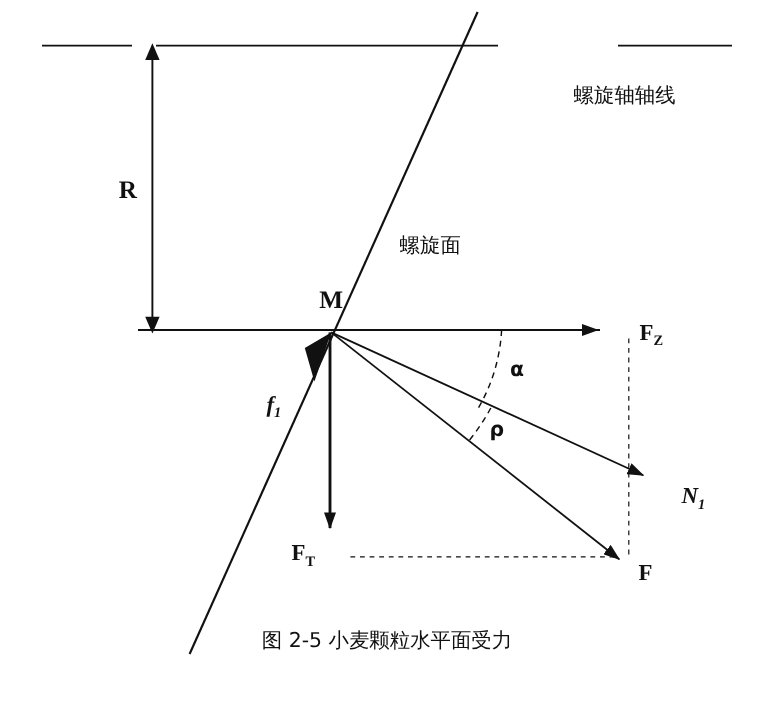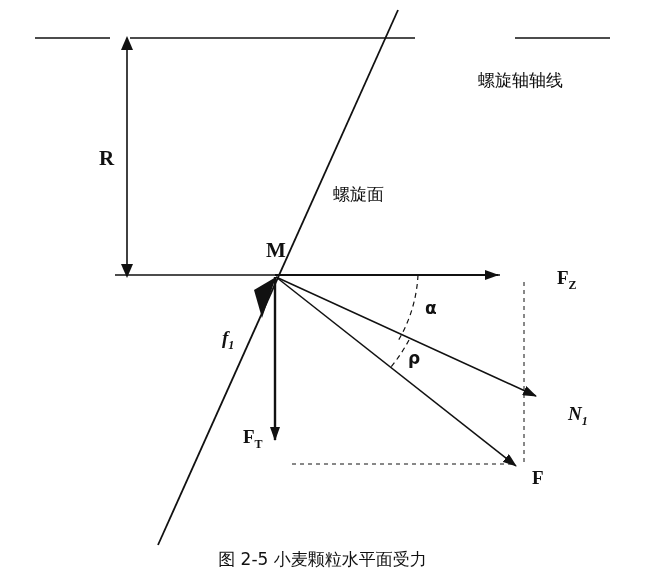--- a/index.html
+++ b/index.html
@@ -46,21 +46,21 @@
     color: #111111;
   }
   .sub {
     font-size: 12px;
     vertical-align: sub;
     font-weight: bold;
   }
   #caption {
     position: absolute;
     left: 0;
-    top: 548px;
+    top: 522px;
     width: 645px;
     text-align: center;
     font-family: "DejaVu Sans", sans-serif;
     font-size: 17px;
     color: #111111;
   }
 </style>
 </head>
 <body>
 
@@ -121,29 +121,29 @@
     </g>
 
     <g>
       <path d="M418,275 A143,143 0 0 1 398,341" fill="none" stroke="#111111" stroke-width="1.2" stroke-dasharray="5,4"></path>
       <path d="M409,340 A170,170 0 0 1 391,367" fill="none" stroke="#111111" stroke-width="1.2" stroke-dasharray="5,4"></path>
     </g>
   </svg>
 
   <div class="lbl lbl-cjk" style="left:478px; top:72px;">螺旋轴轴线</div>
 
-  <div class="lbl lbl-cjk" style="left:333px; top:187px;font-family:Liberation Mono, monospace;">螺旋面</div>
+  <div class="lbl lbl-cjk" style="left:333px; top:197px;">螺旋面</div>
 
   <div class="lbl lbl-math" style="left:99px; top:148px; font-size:21px;">R</div>
 
   <div class="lbl lbl-math" style="left:266px; top:240px; font-size:21px;">M</div>
 
-  <div class="lbl lbl-math" style="left:557px; top:268px;"><span>F</span><span class="sub">Z</span></div>
+  <div class="lbl lbl-math" style="left:533px; top:268px;"><span>F</span><span class="sub">Z</span></div>
 
-  <div class="lbl lbl-math" style="left:243px; top:427px;"><span>F</span><span class="sub">T</span></div>
+  <div class="lbl lbl-math" style="left:243px; top:452px;"><span>F</span><span class="sub">T</span></div>
 
   <div class="lbl lbl-math" style="left:222px; top:328px;font-style:italic;"><span>f</span><span class="sub">1</span></div>
 
   <div class="lbl lbl-math" style="left:568px; top:404px;font-style:italic;"><span>N</span><span class="sub">1</span></div>
 
   <div class="lbl lbl-math" style="left:532px; top:468px;">F</div>
 
   <div class="lbl lbl-greek" style="left:425px; top:300px;">α</div>
 
   <div class="lbl lbl-greek" style="left:408px; top:350px;">ρ</div>

